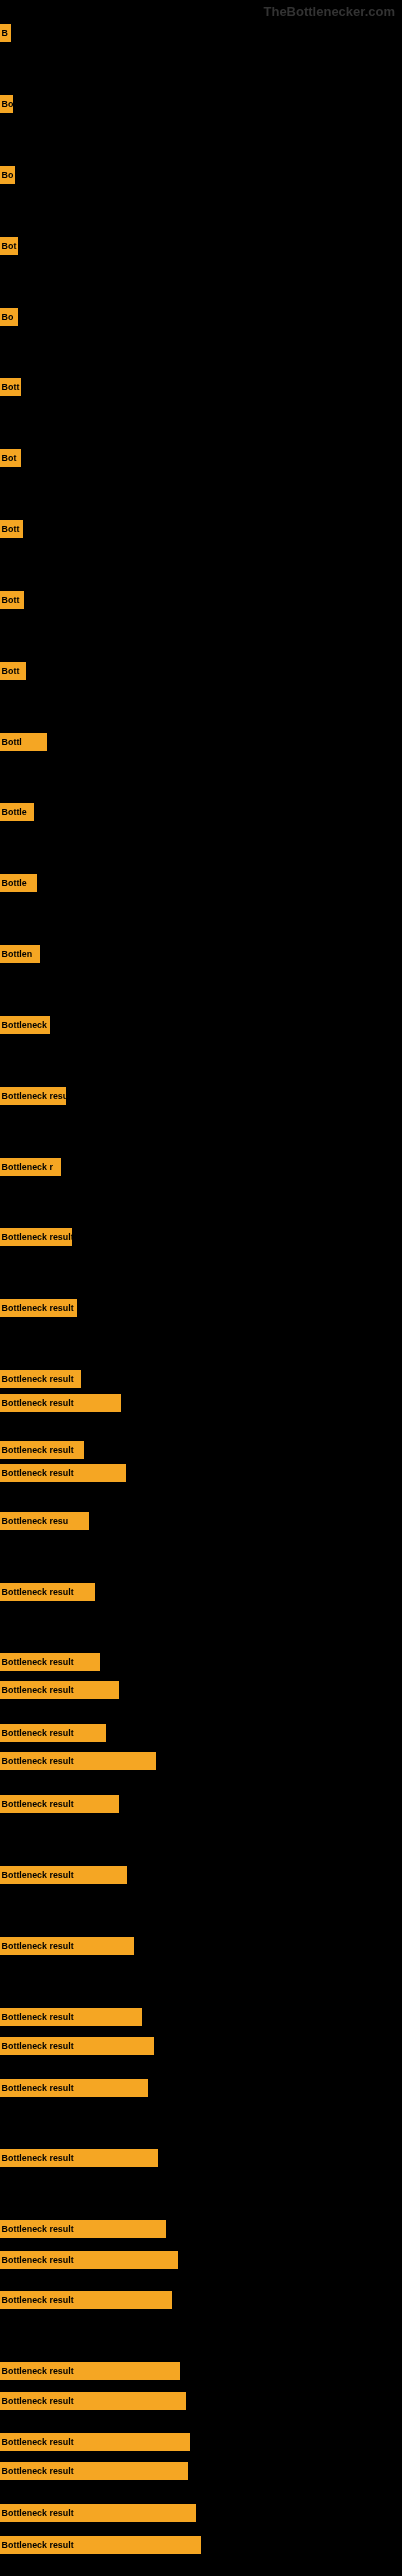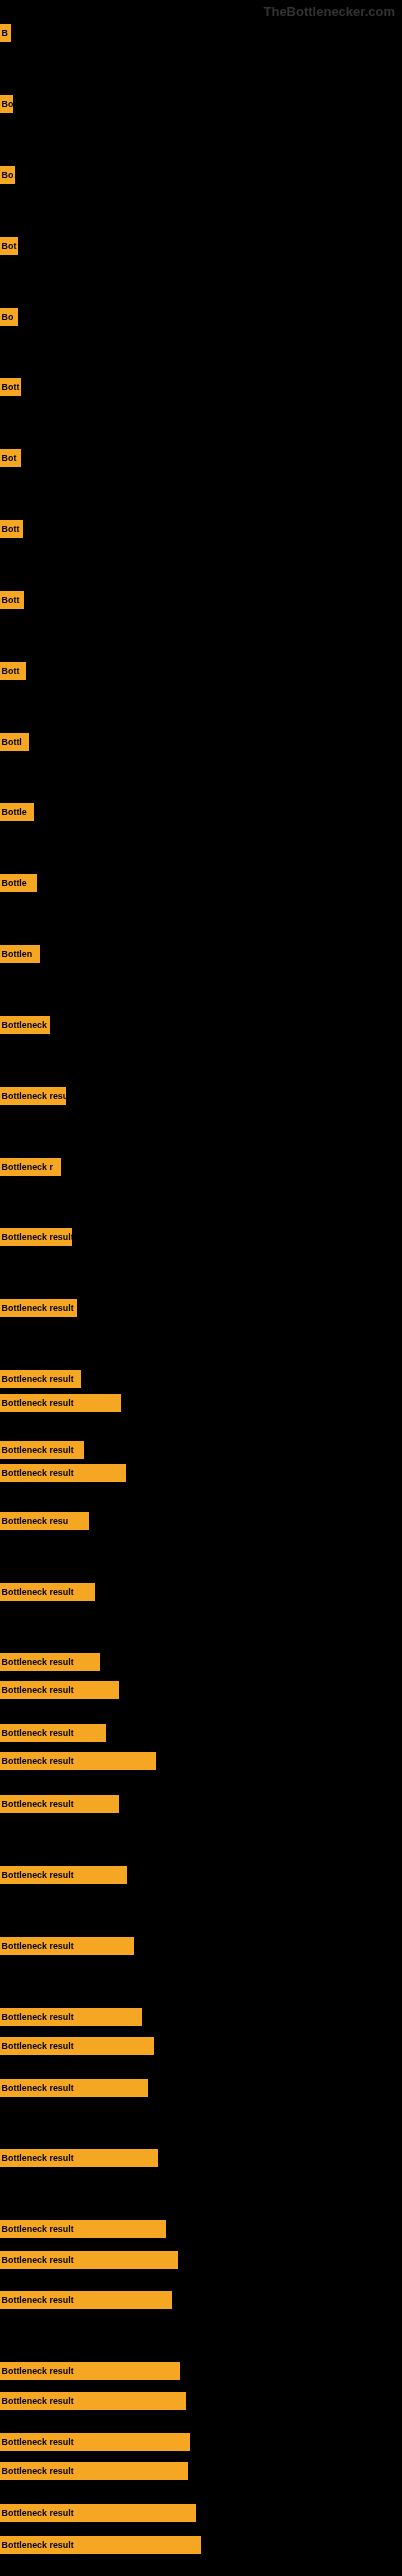--- a/index.html
+++ b/index.html
@@ -69,21 +69,21 @@
     <div class="bar-container" style="top: 520px; left: 0px;">
       <div class="bar" style="width: 22.5px;">Bott</div>
     </div>
     <div class="bar-container" style="top: 591px; left: 0px;">
       <div class="bar" style="width: 24px;">Bott</div>
     </div>
     <div class="bar-container" style="top: 662px; left: 0px;">
       <div class="bar" style="width: 26px;">Bott</div>
     </div>
     <div class="bar-container" style="top: 733px; left: 0px;">
-      <div class="bar" style="width: 29px;">Bottl</div>
+      <div class="bar" style="width: 47px;">Bottl</div>
     </div>
     <div class="bar-container" style="top: 803px; left: 0px;">
       <div class="bar" style="width: 34px;">Bottle</div>
     </div>
     <div class="bar-container" style="top: 874px; left: 0px;">
       <div class="bar" style="width: 37px;">Bottle</div>
     </div>
     <div class="bar-container" style="top: 945px; left: 0px;">
       <div class="bar" style="width: 40px;">Bottlen</div>
     </div>

